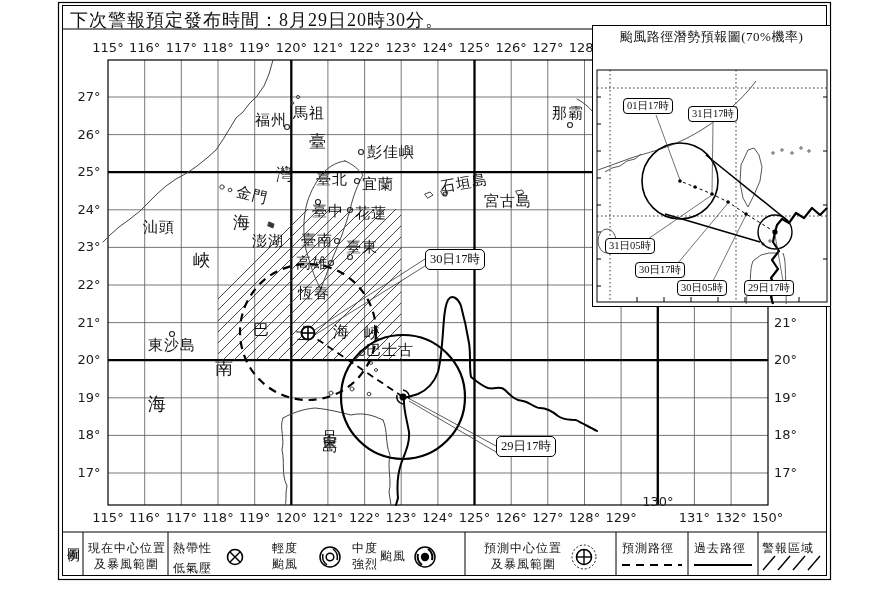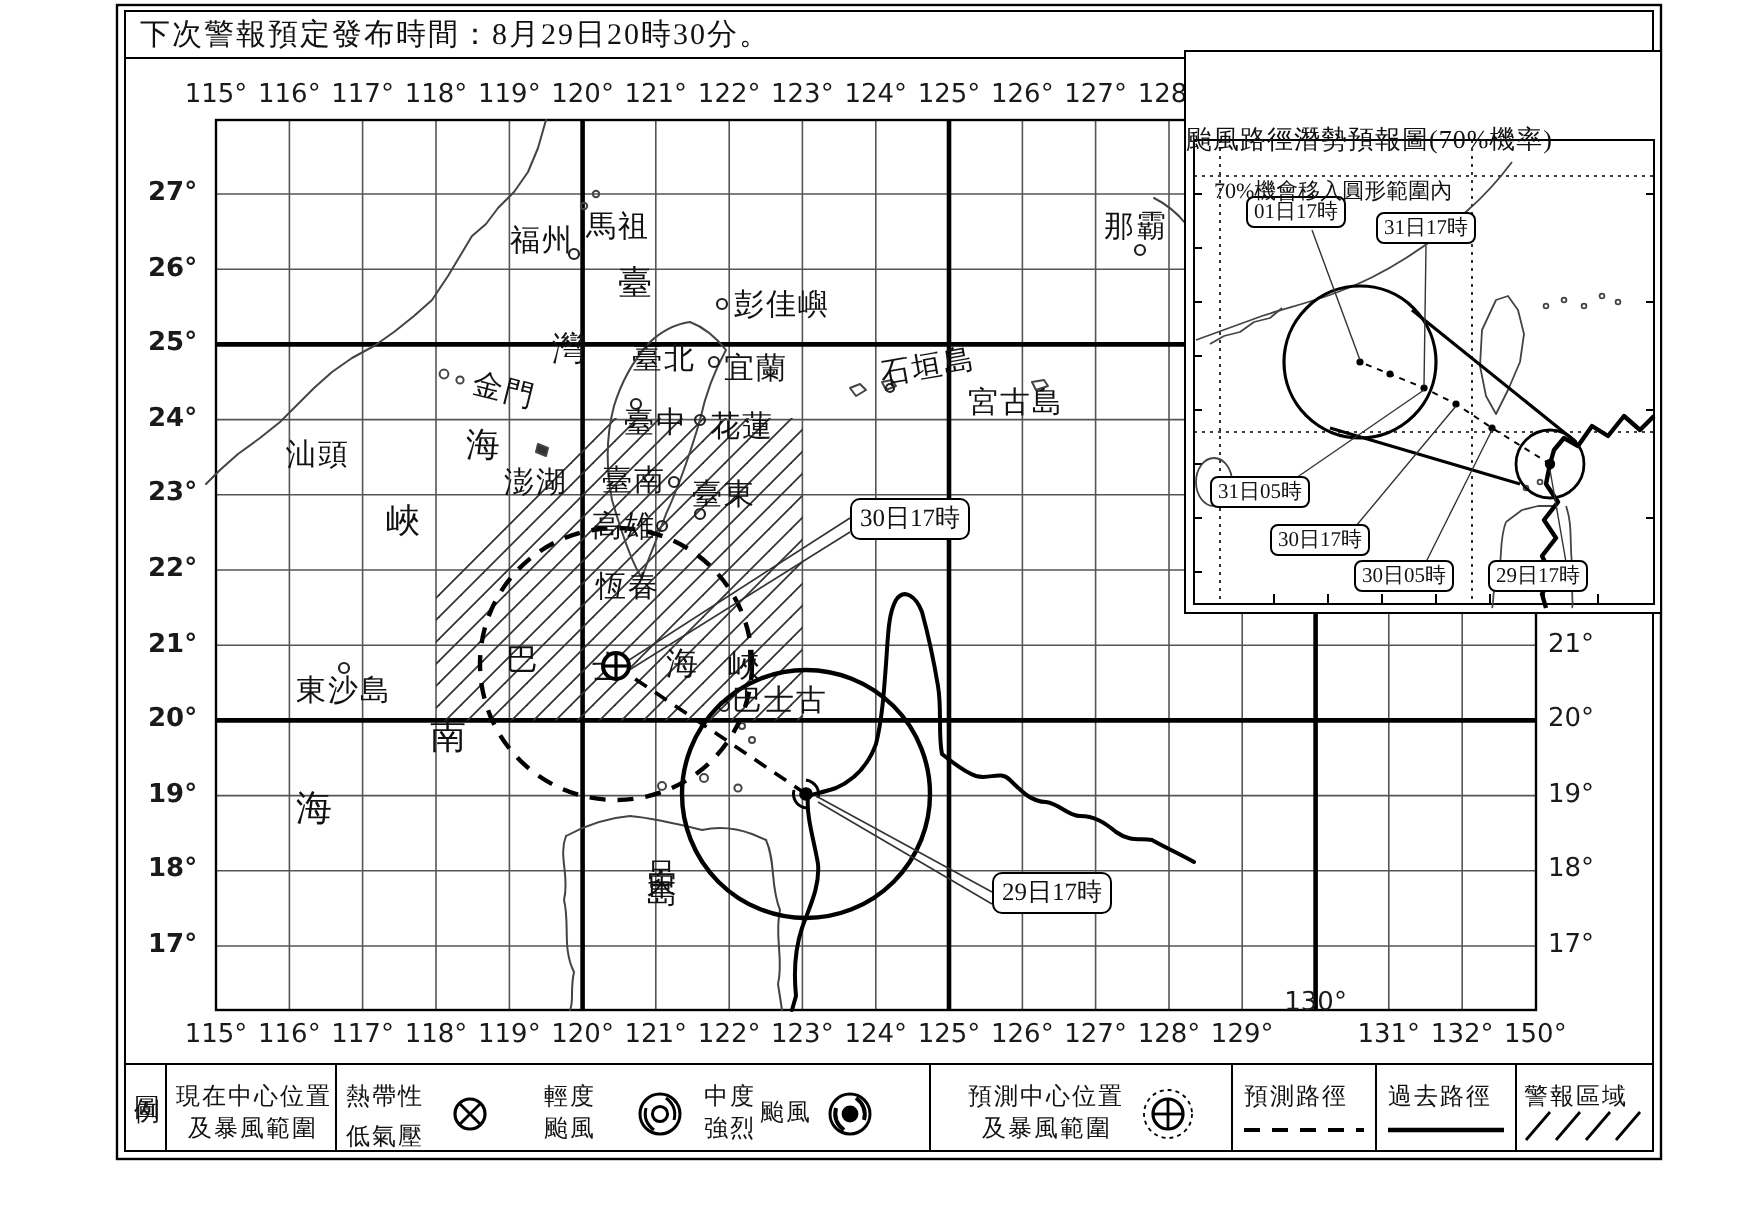--- a/index.html
+++ b/index.html
@@ -2,33 +2,33 @@
 <html><head>
 <meta charset="utf-8">
 <style>
   html,body{margin:0;padding:0;background:#e8e8e8;}
   #root{position:relative;width:880px;height:613px;background:#ffffff;overflow:hidden;
         font-family:"Liberation Serif","DejaVu Serif",serif;color:#111;}
   .abs{position:absolute;}
   svg{position:absolute;left:0;top:0;}
   .ax{font-family:"DejaVu Sans","Liberation Sans",sans-serif;font-size:13px;color:#1a1a1a;
       text-align:center;z-index:2;}
-  .axr{text-align:left;font-weight:bold;}
+  .axr{text-align:center;}
   .axl{text-align:left;}
   .pl{font-size:15px;z-index:2;letter-spacing:1px;white-space:nowrap;}
   .sea{font-size:17px;z-index:2;}
   .vert{writing-mode:vertical-rl;text-orientation:upright;letter-spacing:4px;}
   .tbox{z-index:2;background:#fff;border:1.6px solid #000;border-radius:5px;
         font-size:12.5px;text-align:center;padding:1px 4px;white-space:nowrap;
         font-family:"Liberation Serif","DejaVu Serif",serif;}
   .leg{font-size:12px;z-index:2;white-space:nowrap;letter-spacing:1px;}
   #inset{left:592px;top:25px;width:237px;height:280px;background:#fff;
          border:1px solid #000;z-index:3;}
   #inset .tbox{font-size:10.5px;border-width:1.2px;padding:0 3px;border-radius:4px;}
-  .ins-t{width:100%;text-align:left;z-index:4;white-space:nowrap;margin-top:33px;}
+  .ins-t{width:100%;text-align:center;z-index:4;white-space:nowrap;}
 </style>
 </head>
 <body>
 
 <div id="root">
 
   <svg width="880" height="613" viewBox="0 0 880 613" style="z-index:1">
     <defs>
       <pattern id="hatch" patternUnits="userSpaceOnUse" width="11" height="11">
         <line x1="0" y1="11" x2="11" y2="0" stroke="#333" stroke-width="0.9"></line>
@@ -166,21 +166,21 @@
     <line x1="622" y1="565" x2="682" y2="565" stroke="#000" stroke-width="2" stroke-dasharray="8,6"></line>
     <line x1="694" y1="565" x2="752" y2="565" stroke="#000" stroke-width="2.2"></line>
     <g stroke="#000" stroke-width="1.4">
       <line x1="763" y1="570" x2="775" y2="556"></line>
         <line x1="778" y1="570" x2="790" y2="556"></line>
       <line x1="793" y1="570" x2="805" y2="556"></line>
         <line x1="808" y1="570" x2="820" y2="556"></line>
     </g>
   </svg>
 
-  <div class="abs" style="left:70px;top:8px;font-size:15px;letter-spacing:1px;z-index:2">下次警報預定發布時間：8月29日20時30分。</div>
+  <div class="abs" style="left:70px;top:8px;font-size:18px;letter-spacing:1px;z-index:2">下次警報預定發布時間：8月29日20時30分。</div>
 
   <div class="abs ax" style="left:91px;top:40px;width:34px">115°</div>
   <div class="abs ax" style="left:127.7px;top:40px;width:34px">116°</div>
   <div class="abs ax" style="left:164.3px;top:40px;width:34px">117°</div>
   <div class="abs ax" style="left:201px;top:40px;width:34px">118°</div>
   <div class="abs ax" style="left:237.7px;top:40px;width:34px">119°</div>
   <div class="abs ax" style="left:274.3px;top:40px;width:34px">120°</div>
   <div class="abs ax" style="left:310.9px;top:40px;width:34px">121°</div>
   <div class="abs ax" style="left:347.6px;top:40px;width:34px">122°</div>
   <div class="abs ax" style="left:384.2px;top:40px;width:34px">123°</div>
@@ -334,21 +334,20 @@
       <g stroke="#333" stroke-width="0.7">
         <line x1="63" y1="89" x2="87" y2="154"></line>
         <line x1="120" y1="97" x2="119" y2="167"></line>
         <line x1="55" y1="213" x2="119" y2="169"></line>
         <line x1="85" y1="237" x2="135" y2="177"></line>
         <line x1="120" y1="255" x2="153" y2="189"></line>
         <line x1="190" y1="255" x2="182" y2="209"></line>
       </g>
     </svg>
     <div class="abs ins-t" style="top:2px;font-size:13px;letter-spacing:0.5px">颱風路徑潛勢預報圖(70%機率)</div>
-    <div class="abs ins-t" style="top:29px;font-size:11px;padding-left:14px">70%機會移入圓形範圍內</div>
     <div class="abs tbox" style="left:30px;top:72px">01日17時</div>
     <div class="abs tbox" style="left:95px;top:80px">31日17時</div>
     <div class="abs tbox" style="left:12px;top:212px">31日05時</div>
     <div class="abs tbox" style="left:42px;top:236px">30日17時</div>
     <div class="abs tbox" style="left:84px;top:254px">30日05時</div>
     <div class="abs tbox" style="left:151px;top:254px">29日17時</div>
   </div>
 
   <div class="abs leg vert" style="left:64px;top:538px;font-size:13px">圖例</div>
   <div class="abs leg" style="left:88px;top:540px">現在中心位置</div>

